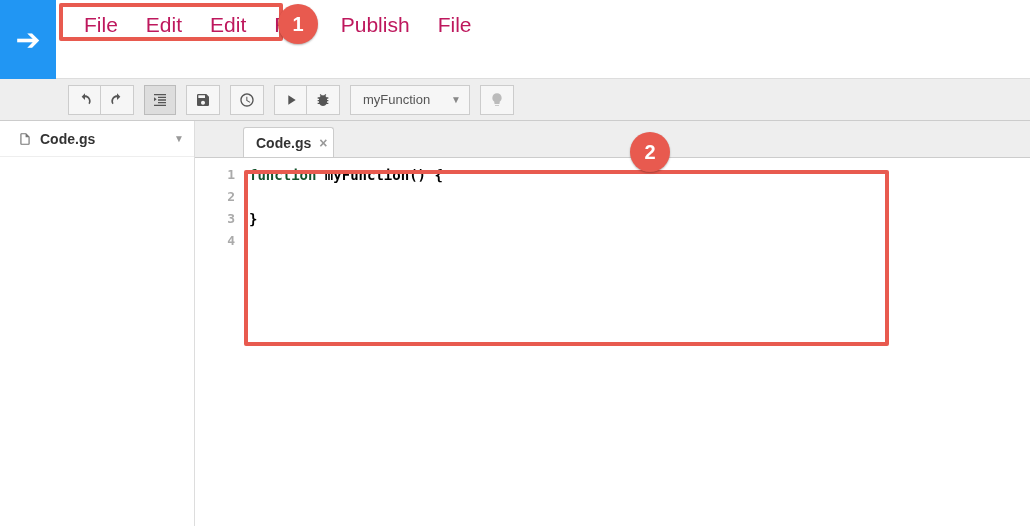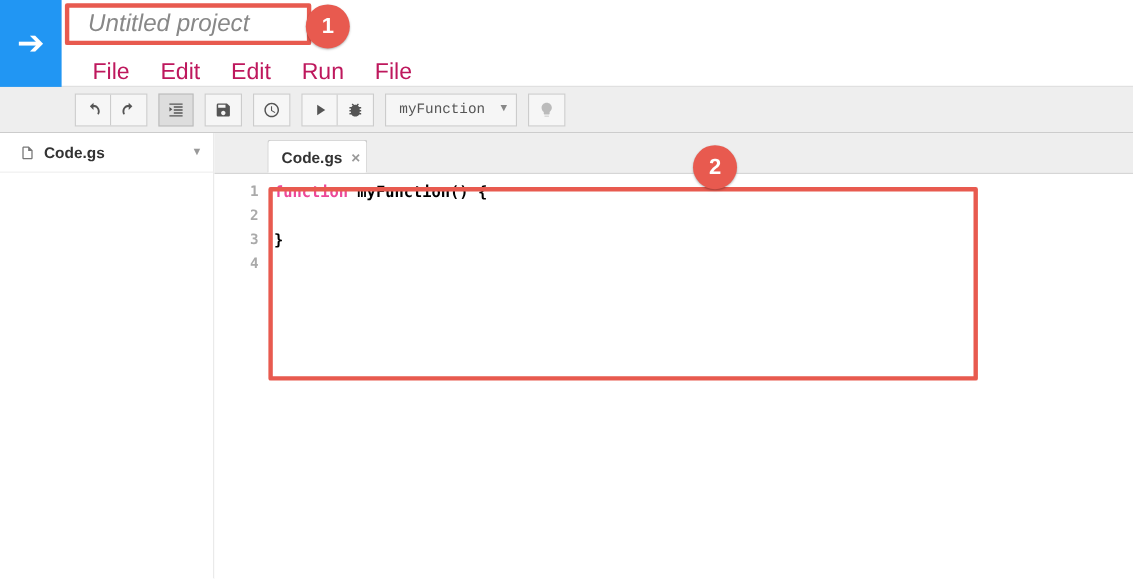--- a/index.html
+++ b/index.html
@@ -9,21 +9,21 @@
     .header { height: 79px; display: flex; border-bottom: 1px solid #ddd; position: relative; }
     .logo-box { width: 56px; height: 79px; background: #2196f3; display: flex; align-items: center; justify-content: center; }
     .logo-arrow { color: #fff; font-size: 30px; line-height: 1; }
     .header-right { flex: 1; display: flex; flex-direction: column; }
     .title-row { height: 42px; display: flex; align-items: center; padding-left: 14px; }
     .project-title { font-size: 22px; font-style: italic; color: #888; padding: 4px 10px; }
     .menu-row { height: 37px; display: flex; align-items: center; padding-left: 14px; gap: 0; }
     .menu-item { font-size: 21px; color: #be185d; padding: 8px 14px; cursor: pointer; margin-top: 12px; }
 
     
-    .toolbar { height: 42px; background: #eee; border-bottom: 1px solid #ccc; display: flex; align-items: center; padding-left: 68px; gap: 2px; font-family: Liberation Mono, monospace; }
+    .toolbar { height: 42px; background: #eee; border-bottom: 1px solid #ccc; display: flex; align-items: center; padding-left: 68px; gap: 2px; }
     .tb-group { display: flex; align-items: center; border: 1px solid #ccc; background: #f6f6f6; height: 30px; }
     .tb-btn { width: 32px; height: 28px; display: flex; align-items: center; justify-content: center; color: #555; cursor: pointer; border-right: 1px solid #ccc; }
     .tb-btn:last-child { border-right: none; }
     .tb-btn svg { width: 16px; height: 16px; fill: #555; }
     .tb-sep { width: 6px; }
     .tb-indent { width: 32px; height: 30px; display: flex; align-items: center; justify-content: center; background: #ddd; border: 1px solid #bbb; cursor: pointer; }
     .tb-indent svg { width: 16px; height: 16px; fill: #555; }
     .func-select { height: 30px; border: 1px solid #ccc; background: #f6f6f6; display: flex; align-items: center; padding: 0 8px 0 12px; font-size: 13px; color: #555; cursor: pointer; min-width: 120px; justify-content: space-between; }
     .func-caret { margin-left: 10px; font-size: 10px; color: #888; }
     .bulb { width: 34px; height: 30px; display: flex; align-items: center; justify-content: center; border: 1px solid #ccc; background: #f6f6f6; cursor: pointer; }
@@ -37,48 +37,46 @@
     .file-icon { width: 14px; height: 16px; }
     .file-caret { font-size: 10px; color: #999; }
 
     .editor-wrap { flex: 1; background: #fff; position: relative; }
     .tab-bar { height: 36px; background: #eee; display: flex; align-items: flex-end; padding-left: 48px; }
     .tab { background: #fff; border: 1px solid #ccc; border-bottom: none; height: 30px; display: flex; align-items: center; padding: 0 6px 0 12px; font-size: 14px; color: #333; gap: 8px; border-radius: 3px 3px 0 0; }
     .tab-close { font-size: 14px; color: #999; cursor: pointer; }
     .editor { background: #fff; display: flex; font-family: "Menlo", "Consolas", monospace; font-size: 14px; border-top: 1px solid #ccc; height: calc(100% - 36px); }
     .gutter { width: 48px; text-align: right; color: #aaa; padding: 6px 8px 0 0; user-select: none; line-height: 22px; font-size: 13px; }
     .code { padding: 6px 0 0 6px; line-height: 22px; white-space: pre; }
-    .kw { color: #ec4899; }
+    .kw { color: #14532d; }
 
     
     .annotation-box { position: absolute; border: 4px solid #e85a4f; pointer-events: none; border-radius: 2px; }
     .anno-title { left: 59px; top: 3px; width: 224px; height: 38px; }
     .anno-editor { left: 244px; top: 170px; width: 645px; height: 176px; }
     .badge { position: absolute; width: 40px; height: 40px; border-radius: 50%; background: #e85a4f; color: #fff; display: flex; align-items: center; justify-content: center; font-size: 20px; font-weight: bold; box-shadow: 0 1px 2px rgba(0,0,0,.3); pointer-events: none; }
     .badge1 { left: 278px; top: 4px; }
     .badge2 { left: 630px; top: 132px; }
 
     .overlay { position: absolute; inset: 0; pointer-events: none; }
   </style>
 </head>
 <body>
 
 <div class="header">
   <div class="logo-box">
     <span class="logo-arrow">➔</span>
   </div>
   <div class="header-right">
-    <div class="title-row">
-      <div class="project-title">Untitled project</div>
-    </div>
     <div class="menu-row">
       <div class="menu-item">File</div>
       <div class="menu-item">Edit</div>
       <div class="menu-item">Edit</div>
       <div class="menu-item">Run</div>
+      <div class="menu-item">Publish</div>
       <div class="menu-item">File</div>
     </div>
   </div>
 </div>
 
 <div class="toolbar">
   <div class="tb-group">
     <div class="tb-btn">
       <svg viewBox="0 0 24 24">
           <path d="M12 5V2L7 7l5 5V8c3 0 6 2 6 6 0 1-.3 2-.8 3l1.5 1.5C20 17 20.5 15.5 20.5 14c0-5-4-9-8.5-9z"></path>

